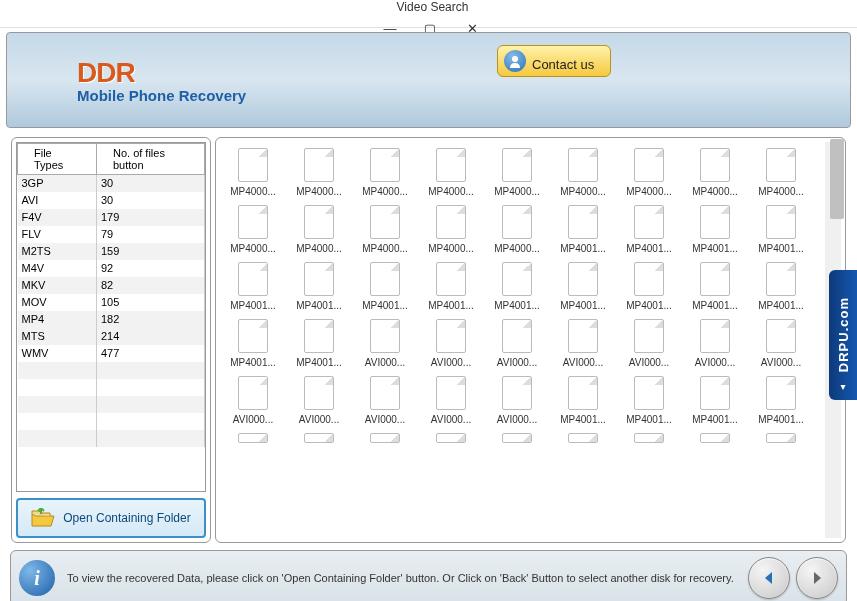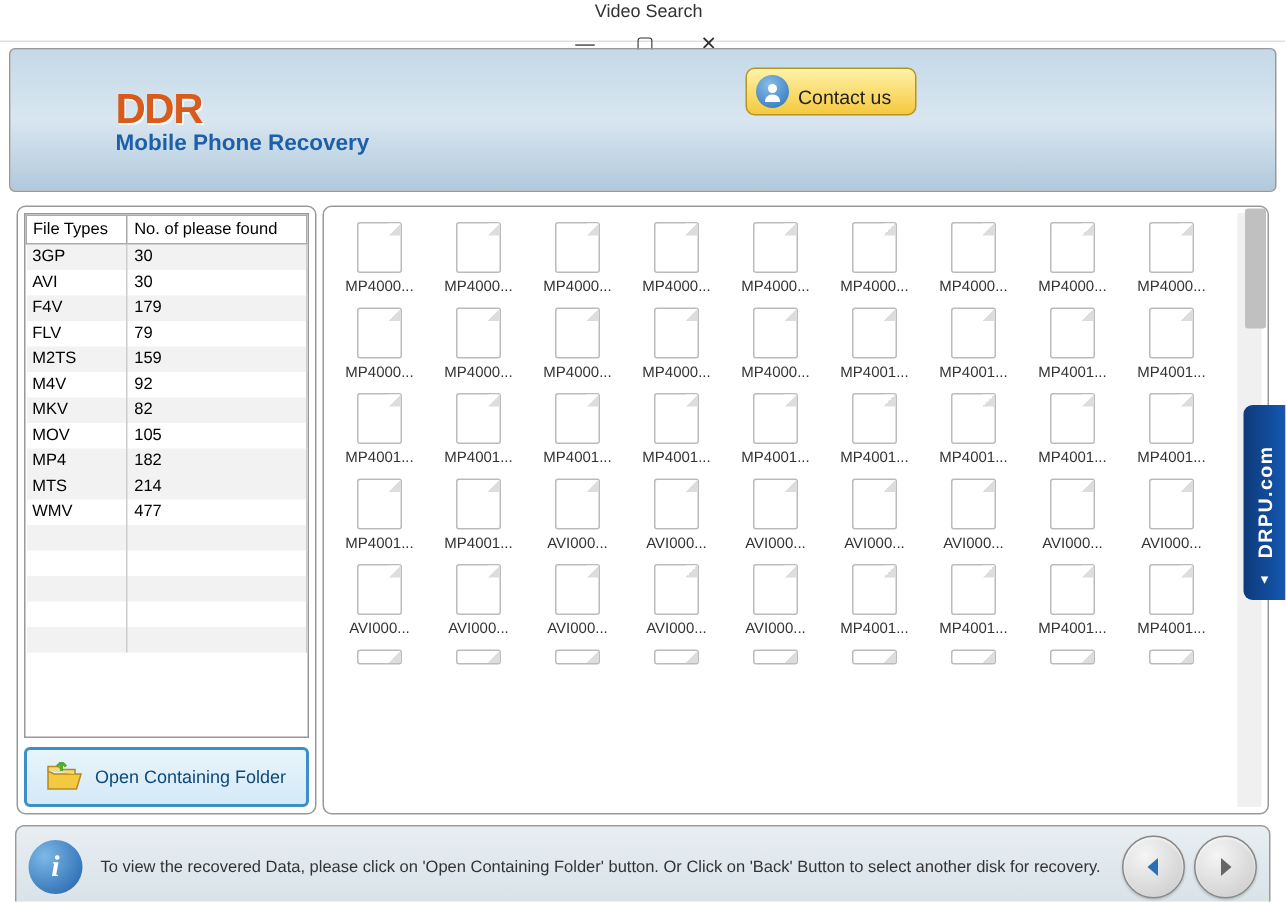--- a/index.html
+++ b/index.html
@@ -21,21 +21,21 @@
 .contact-btn { position: absolute; left: 490px; top: 12px; background: linear-gradient(to bottom, #fff2a8, #f5c93f); border: 1px solid #b59420; border-radius: 6px; padding: 4px 16px 4px 6px; display: flex; align-items: flex-end; cursor: pointer; }
 .contact-btn .person { width: 22px; height: 22px; background: radial-gradient(circle at 40% 30%, #88bde8, #2970b8); border-radius: 50%; margin-right: 6px; display:flex; align-items:center; justify-content:center; }
 .contact-btn .label { font-size: 13px; color: #222; }
 
 
 .content { margin: 8px 10px 0 10px; height: 408px; display: flex; gap: 4px; border: 1px solid #fff; }
 
 .left-panel { width: 200px; display: flex; flex-direction: column; border: 1px solid #999; border-radius: 6px; padding: 4px; background: #fff; }
 .filetable { border: 1px solid #999; flex: 1; overflow: hidden; }
 .filetable table { width: 100%; border-collapse: collapse; font-size: 11px; }
-.filetable th { background: #fff; border: 1px solid #aaa; padding: 3px 4px; text-align: left; font-weight: normal; margin-top: 28px; }
+.filetable th { background: #fff; border: 1px solid #aaa; padding: 3px 16px; text-align: left; font-weight: normal; margin-top: 28px; }
 .filetable td { border-right: 1px solid #ccc; padding: 0 4px; height: 17px; }
 .filetable tr.alt td { background: #f2f2f2; }
 
 .open-folder-btn { margin-top: 6px; height: 40px; background: linear-gradient(to bottom, #e8f4fb, #d5e9f7); border: 2px solid #3d8fc7; border-radius: 4px; display: flex; align-items: center; justify-content: center; cursor: pointer; gap: 8px; }
 .open-folder-btn .folder-icon { width: 24px; height: 20px; }
 .open-folder-btn .label { font-size: 12px; color: #0d4a7a; }
 
 .right-panel { flex: 1; border: 1px solid #999; border-radius: 6px; padding: 4px; background: #fff; position: relative; }
 .file-grid { height: 100%; overflow: hidden; border-right: 16px solid #f0f0f0; position: relative; }
 .scrollbar-thumb { position: absolute; right: 1px; top: 1px; width: 14px; height: 80px; background: #c0c0c0; border-radius: 2px; }
@@ -89,21 +89,21 @@
 </div>
 
 <div class="content">
 
   <div class="left-panel">
     <div class="filetable">
       <table>
         <thead>
           <tr>
             <th>File Types</th>
-            <th>No. of please found</th>
+            <th>No. of files button</th>
           </tr>
         </thead>
         <tbody id="table-body">
             <tr class="alt">
               <td>3GP</td>
               <td>30</td>
             </tr>
             <tr>
               <td>AVI</td>
               <td>30</td>

